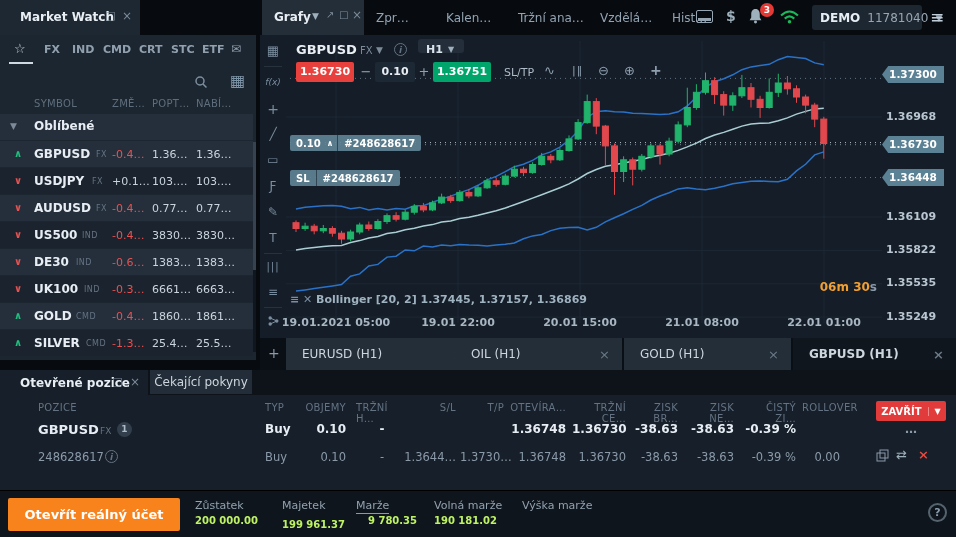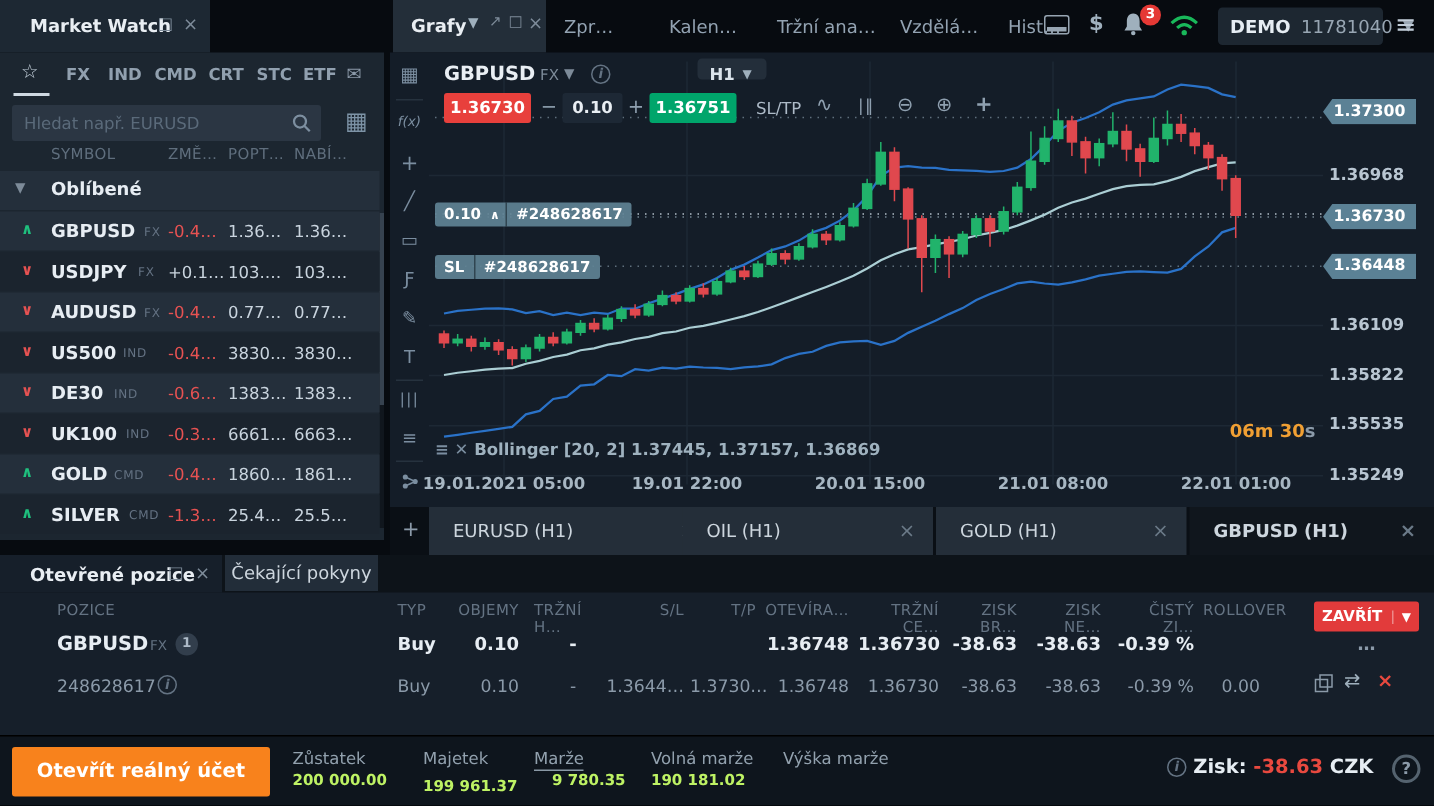--- a/index.html
+++ b/index.html
@@ -155,21 +155,20 @@
       <span class="abs" style="left:14px;top:0;color:#c3cfda;font-size:13px;">☆</span>
       <span class="abs" style="left:44px;top:2px;">FX</span>
       <span class="abs" style="left:72px;top:2px;">IND</span>
       <span class="abs" style="left:103px;top:2px;">CMD</span>
       <span class="abs" style="left:139px;top:2px;">CRT</span>
       <span class="abs" style="left:171px;top:2px;">STC</span>
       <span class="abs" style="left:202px;top:2px;">ETF</span>
       <span class="abs" style="left:231px;top:1px;color:#8b99a8;font-size:12px;">✉</span>
       <span class="abs" style="left:9px;top:21px;width:24px;height:2px;background:#cfd9e2;"></span>
     </div>
-    <input class="abs mw-search" placeholder="Hledat např. EURUSD" style="">
     <span class="abs" style="left:194px;top:40px;">
       <svg width="14" height="14" viewBox="0 0 14 14">
           <circle cx="6" cy="6" r="4" stroke="#7d8fa0" stroke-width="1.5" fill="none"></circle>
           <line x1="9" y1="9" x2="12.5" y2="12.5" stroke="#7d8fa0" stroke-width="1.5"></line>
         </svg>
     </span>
     <span class="abs" style="left:230px;top:36px;color:#7d93a6;font-size:16px;">▦</span>
 
     <span class="abs mw-colh" style="left:34px;top:63px;">SYMBOL</span>
     <span class="abs mw-colh" style="left:112px;top:63px;">ZMĚ…</span>
@@ -345,21 +344,21 @@
           <circle cx="8.8" cy="6" r="1.7" fill="#7b8ea0"></circle>
           <line x1="2.2" y1="3" x2="8.8" y2="6" stroke="#7b8ea0"></line>
           <line x1="2.2" y1="9" x2="8.8" y2="6" stroke="#7b8ea0"></line>
         </svg>
     </span>
 
     <span class="abs bold" style="left:36px;top:7px;font-size:13px;color:#e9eef3;">GBPUSD</span>
     <span class="abs" style="left:100px;top:10px;font-size:10px;color:#7d8b99;">FX</span>
     <span class="abs" style="left:116px;top:10px;color:#7d8b99;font-size:9px;">▼</span>
     <span class="abs icirc" style="left:134px;top:8px;">i</span>
-    <span class="abs" style="left:158px;top:4px;width:46px;height:14px;background:#232e3a;border-radius:3px;margin-left:47px;">
+    <span class="abs" style="left:158px;top:4px;width:46px;height:14px;background:#232e3a;border-radius:3px;">
       <span class="abs bold" style="left:8px;top:4px;font-size:11px;color:#dbe4ec;">H1</span>
       <span class="abs" style="left:30px;top:6px;color:#9fb0bd;font-size:8px;">▼</span>
     </span>
 
     <div class="abs pricebox" style="left:36px;top:27px;width:58px;background:#e8403c;">1.36730</div>
     <div class="abs qtybtn" style="left:99px;top:27px;">−</div>
     <div class="abs pricebox" style="left:115px;top:27px;width:40px;background:#1d2835;color:#e9eef3;">0.10</div>
     <div class="abs qtybtn" style="left:157px;top:27px;">+</div>
     <div class="abs pricebox" style="left:173px;top:27px;width:58px;background:#00a56b;">1.36751</div>
     <span class="abs" style="left:244px;top:31px;color:#aebbc8;font-size:11px;">SL/TP</span>
@@ -490,26 +489,20 @@
     <span class="abs stat-value" style="left:195px;top:24px;">200 000.00</span>
     <span class="abs stat-label" style="left:282px;top:8px;">Majetek</span>
     <span class="abs stat-value" style="left:282px;top:28px;">199 961.37</span>
     <span class="abs stat-label ul" style="left:356px;top:8px;">Marže</span>
     <span class="abs stat-value" style="left:368px;top:24px;">9 780.35</span>
     <span class="abs stat-label" style="left:434px;top:8px;">Volná marže</span>
     <span class="abs stat-value" style="left:434px;top:24px;">190 181.02</span>
     <span class="abs stat-label" style="left:522px;top:8px;">Výška marže</span>
     <span class="abs stat-value" style="left:522px;top:40px;margin-top:22px;">2 045%</span>
 
-    <span class="abs nowrap" style="left:778px;top:13px;font-size:13px;font-weight:bold;">
-      <span class="icirc" style="position:relative;top:-1px;">i</span>
-      <span style="color:#e6edf3;">Zisk:</span>
-      <span class="red">-38.63</span>
-      <span style="color:#e6edf3;">CZK</span>
-    </span>
     <span class="qcirc">?</span>
   </div>
 
 <div class="abs mw-row lt" style="top: 141px;">
       <span class="abs arrow-up" style="left:14px;top:7px;">∧</span>
       <span class="abs sym" style="left:34px;top:6px;">GBPUSD</span>
       <span class="abs symcls" style="left:96px;top:9px;">FX</span>
       <span class="abs mwv " style="left:112px;top:7px;color:#e65252;">-0.4…</span>
       <span class="abs mwv" style="left:152px;top:7px;">1.36…</span>
       <span class="abs mwv" style="left:196px;top:7px;">1.36…</span>

